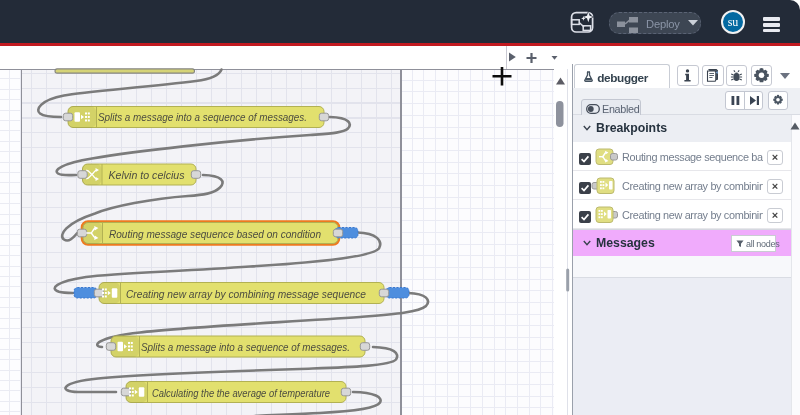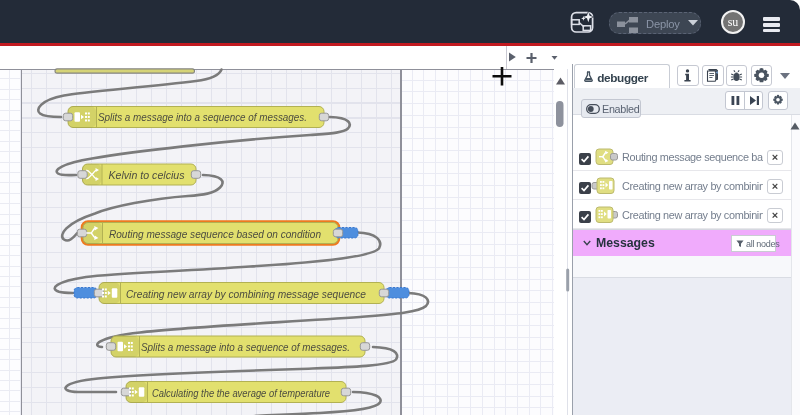--- a/index.html
+++ b/index.html
@@ -9,21 +9,21 @@
   .abs{position:absolute;}
 
   
   #header{left:0;top:0;width:800px;height:43px;background:#232b38;
           border-top-right-radius:10px;}
   #redline{left:0;top:43px;width:800px;height:2.5px;background:#c21a20;}
   #deploy{left:609px;top:12px;width:92px;height:22px;background:#3d4653;
           border:1px dashed #5a6374;border-radius:10px;box-sizing:border-box;}
   #deploy .txt{position:absolute;left:36px;top:4.5px;font-size:11.2px;letter-spacing:-0.2px;color:#8b95a7;}
   #avatar{left:721px;top:10px;width:24px;height:24px;border-radius:50%;
-          background:#737373;border:2px solid #f2f2f2;box-sizing:border-box;}
+          background:#0369a1;border:2px solid #f2f2f2;box-sizing:border-box;}
   #avatar span{position:absolute;width:100%;text-align:center;top:3px;font-size:12px;
           color:#fff;font-family:"Liberation Serif",serif;}
   .hbar{left:763px;width:17px;height:3.6px;background:#e8eaf0;border-radius:1px;}
 
   
   #canvas{left:0;top:45.5px;width:571px;height:369.5px;background:#fff;overflow:hidden;text-align:right;}
   
   #gridA{left:21px;top:23.5px;width:380px;height:346px;background:
       repeating-linear-gradient(to right, transparent 0, transparent 10px, #e2e3ec 10px, #e2e3ec 11px, transparent 11px, transparent 15px),
       repeating-linear-gradient(to bottom, transparent 0, transparent 3.5px, #e2e3ec 3.5px, #e2e3ec 4.5px, transparent 4.5px, transparent 15px),
@@ -297,20 +297,26 @@
           <rect x="6.8" width="2.2" height="9" fill="#3a4453"></rect>
         </svg>
     </div>
     <div class="sx" style="left:195.9px;top:27.3px;width:19.7px;height:19.5px;background:#fff;border:1px solid #c3c7d1;border-radius:3px;box-sizing:border-box">
       <svg class="sx" style="left:2.8px;top:2.7px" width="12" height="12" viewBox="0 0 24 24">
           <path fill="#4b5663" d="M12 1.5 L14 2 L14.7 4.8 L17.2 3.7 L19.8 6.3 L18.7 8.8 L21.5 9.5 L21.5 13.5 L18.7 14.2 L19.8 16.7 L17.2 19.3 L14.7 18.2 L14 21 L10 21 L9.3 18.2 L6.8 19.3 L4.2 16.7 L5.3 14.2 L2.5 13.5 L2.5 9.5 L5.3 8.8 L4.2 6.3 L6.8 3.7 L9.3 4.8 L10 2 Z"></path>
           <circle cx="12" cy="11.5" r="3.6" fill="#fff"></circle>
         </svg>
     </div>
 
+    <div class="sx" style="left:0;top:51.5px;width:218.5px;height:27px;background:#eceef3">
+      <svg class="sx" style="left:10.5px;top:10px" width="8" height="6" viewBox="0 0 8 6">
+          <path d="M0.8 1 L4 4.6 L7.2 1" fill="none" stroke="#39424e" stroke-width="1.4"></path>
+        </svg>
+      <span class="sx" style="left:23.5px;top:6px;font-size:12.3px;font-weight:bold;color:#26323e">Breakpoints</span>
+    </div>
 
     <div class="sx brow" style="top:78.5px">
       <svg class="sx nico" style="left:22px;top:6px" width="28" height="18" viewBox="0 0 28 18">
         <rect x="1" y="1" width="17" height="15.5" rx="3" fill="#e0de82" stroke="#bcba6e" stroke-width="1"></rect>
         <rect x="15.5" y="5.5" width="7" height="6.5" rx="2" fill="#c9c9c9" stroke="#9a9a9a" stroke-width="1"></rect>
         <g stroke="#fff" stroke-width="1.4" fill="none">
             <path d="M4 8.7 L7 8.7"></path>
             <path d="M7 8.7 C 9.5 8.7 8.5 5.4 11 4.7"></path>
             <path d="M7 8.7 C 9.5 8.7 8.5 12.1 11 12.8"></path>
           </g>

